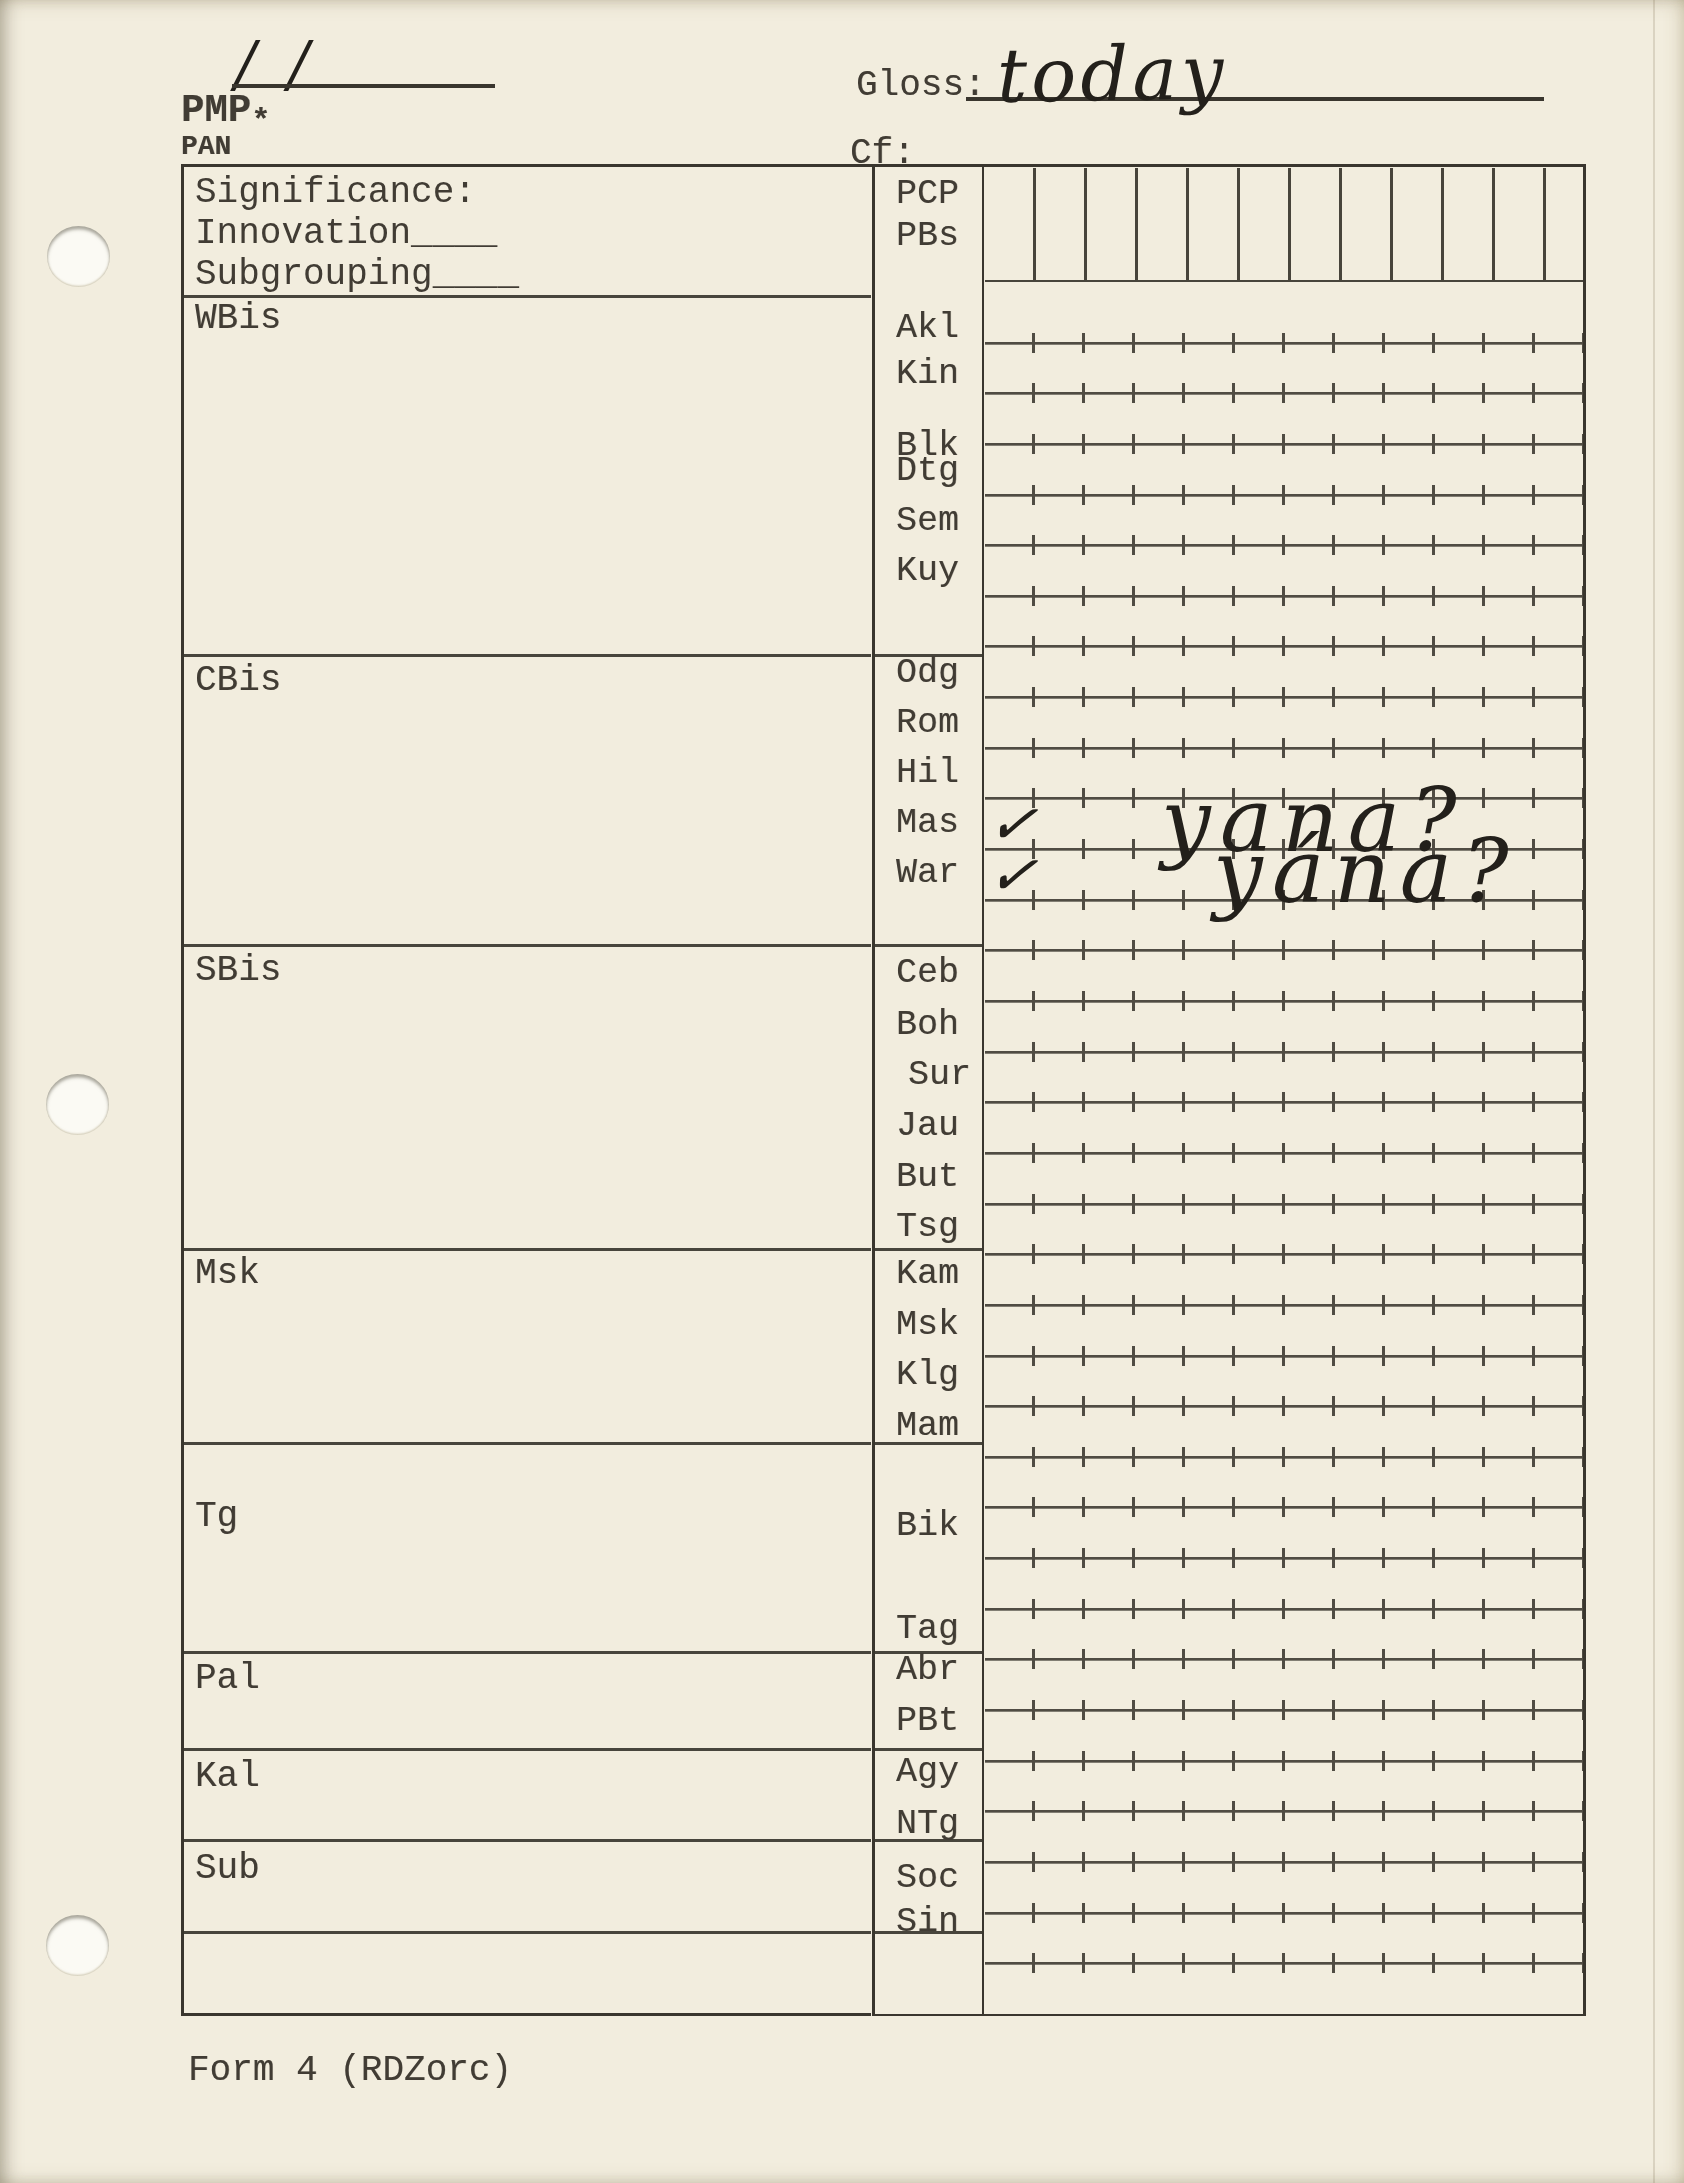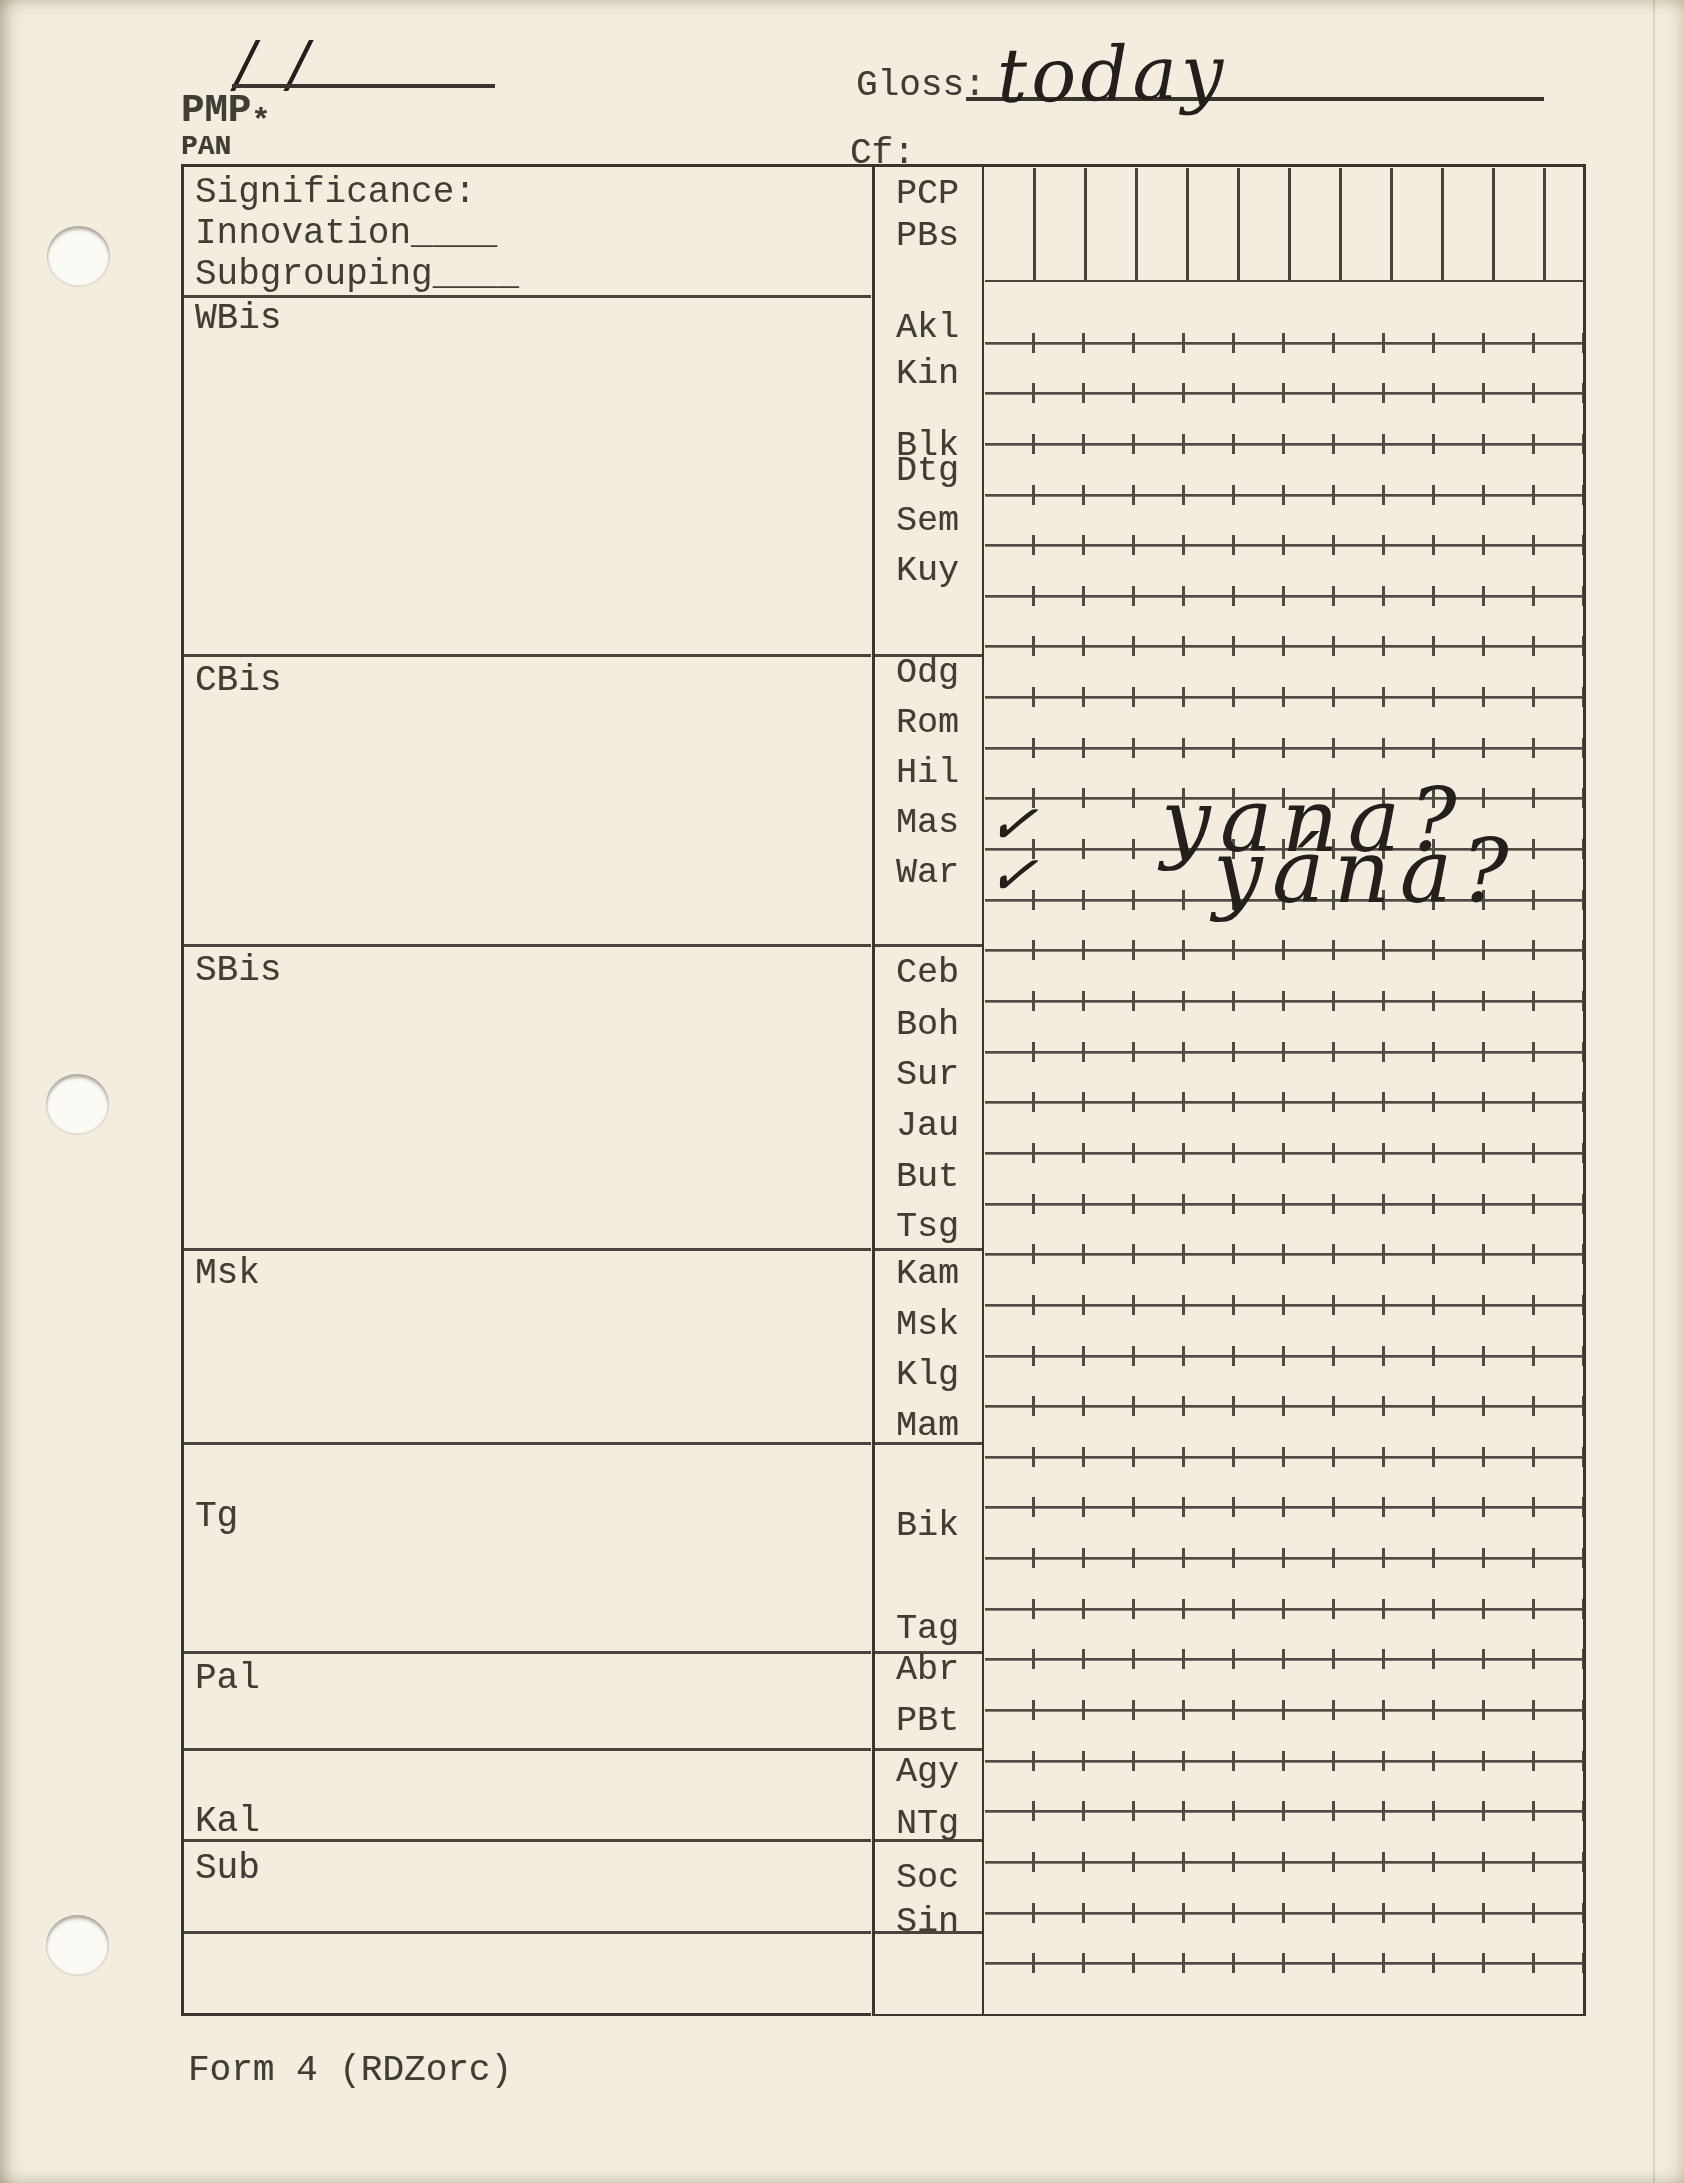--- a/index.html
+++ b/index.html
@@ -168,36 +168,36 @@
     <div class="code tw" style="top: 554px;">Kuy</div>
     <div class="seclabel tw" style="top: 663px;">CBis</div>
     <div class="code tw" style="top: 656px;">Odg</div>
     <div class="code tw" style="top: 706px;">Rom</div>
     <div class="code tw" style="top: 756px;">Hil</div>
     <div class="code tw" style="top: 806px;">Mas</div>
     <div class="code tw" style="top: 856px; text-align: center;">War</div>
     <div class="seclabel tw" style="top: 953px;">SBis</div>
     <div class="code tw" style="top: 956px;">Ceb</div>
     <div class="code tw" style="top: 1008px;">Boh</div>
-    <div class="code tw" style="top: 1058px;">Sur</div>
+    <div class="code tw" style="top: 1058px; margin-left: 12px;">Sur</div>
     <div class="code tw" style="top: 1109px;">Jau</div>
     <div class="code tw" style="top: 1160px;">But</div>
     <div class="code tw" style="top: 1210px;">Tsg</div>
     <div class="seclabel tw" style="top: 1256px;">Msk</div>
     <div class="code tw" style="top: 1257px;">Kam</div>
     <div class="code tw" style="top: 1308px;">Msk</div>
     <div class="code tw" style="top: 1358px;">Klg</div>
     <div class="code tw" style="top: 1409px;">Mam</div>
     <div class="seclabel tw" style="top: 1499px;">Tg</div>
     <div class="code tw" style="top: 1509px;">Bik</div>
     <div class="code tw" style="top: 1612px;">Tag</div>
     <div class="seclabel tw" style="top: 1661px;">Pal</div>
     <div class="code tw" style="top: 1653px;">Abr</div>
     <div class="code tw" style="top: 1704px;">PBt</div>
-    <div class="seclabel tw" style="top: 1759px; margin-top: 45px;">Kal</div>
+    <div class="seclabel tw" style="top: 1759px;">Kal</div>
     <div class="code tw" style="top: 1755px;">Agy</div>
     <div class="code tw" style="top: 1807px;">NTg</div>
     <div class="seclabel tw" style="top: 1851px;">Sub</div>
     <div class="code tw" style="top: 1861px;">Soc</div>
     <div class="code tw" style="top: 1905px;">Sin</div>
     <div class="check hand" style="left: 988px; top: 794px;">✓</div>
     <div class="entryword hand" style="left: 1161px; top: 777px;">yana?</div>
     <div class="check hand" style="left: 988px; top: 845px;">✓</div>
     <div class="entryword hand" style="left: 1213px; top: 828px;">yána?</div>
   </div>

